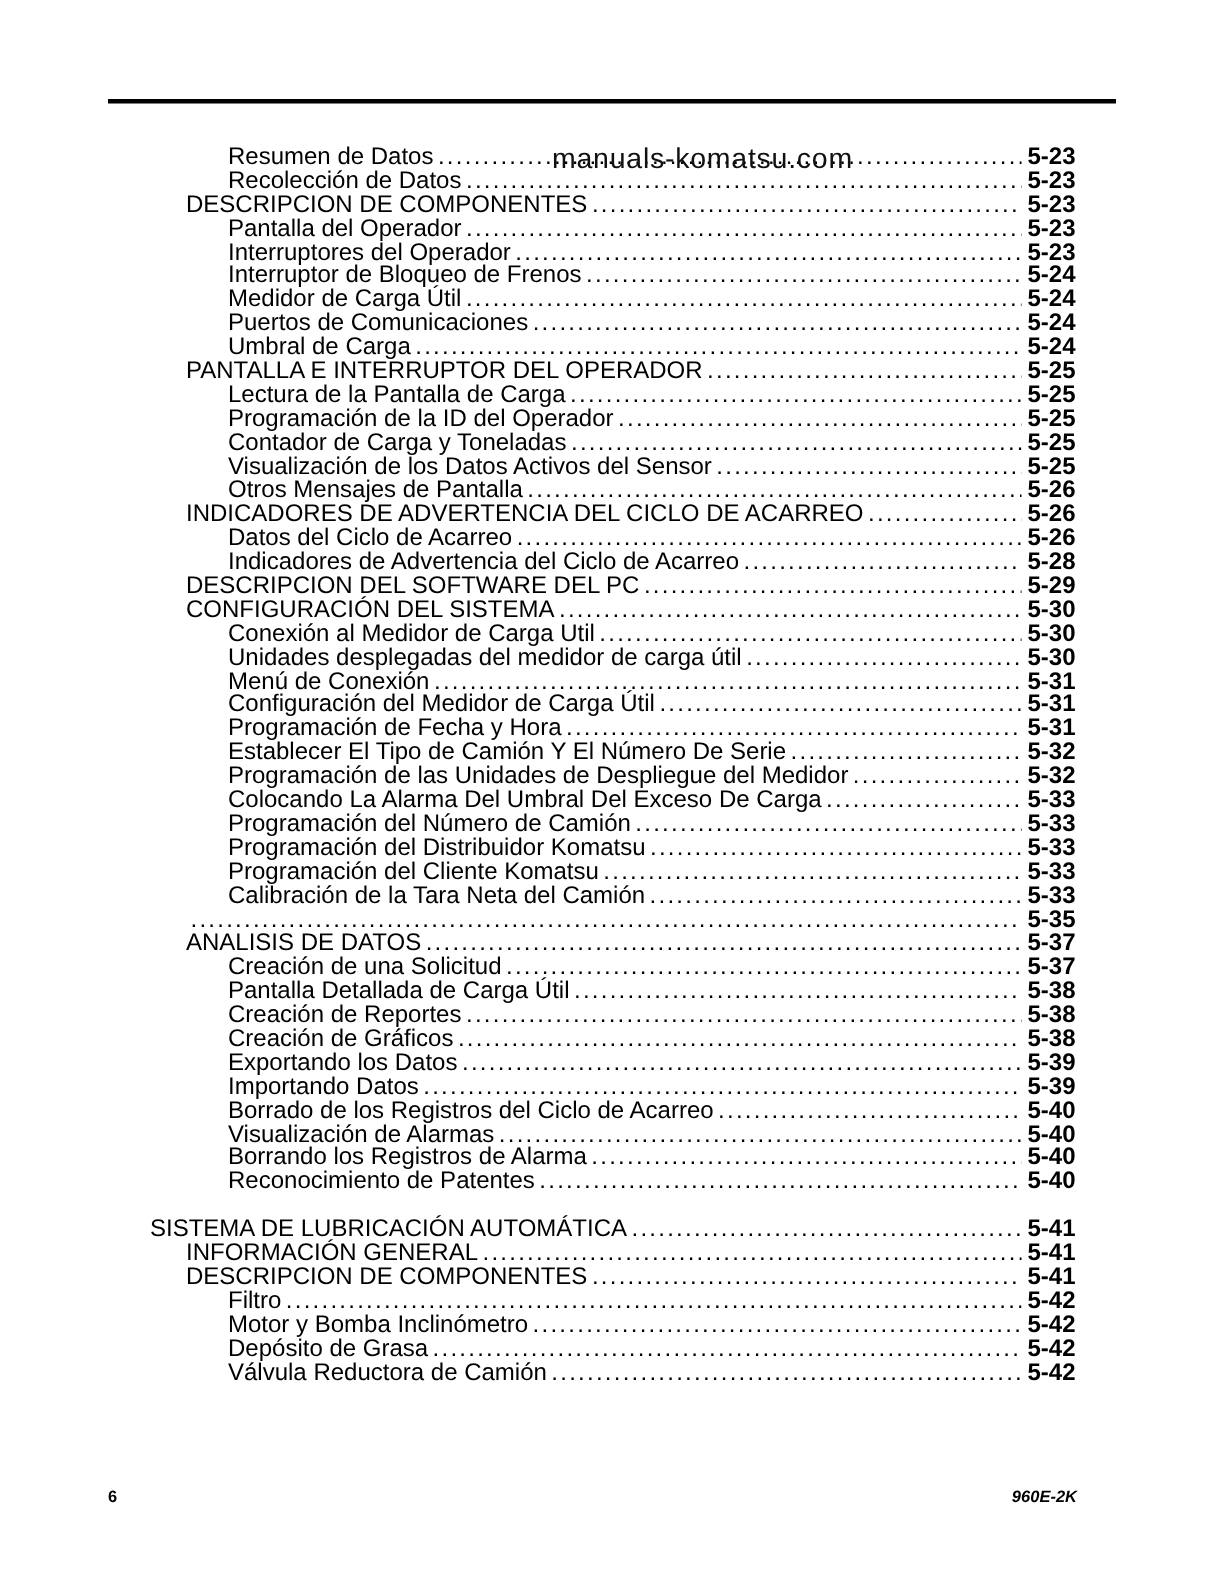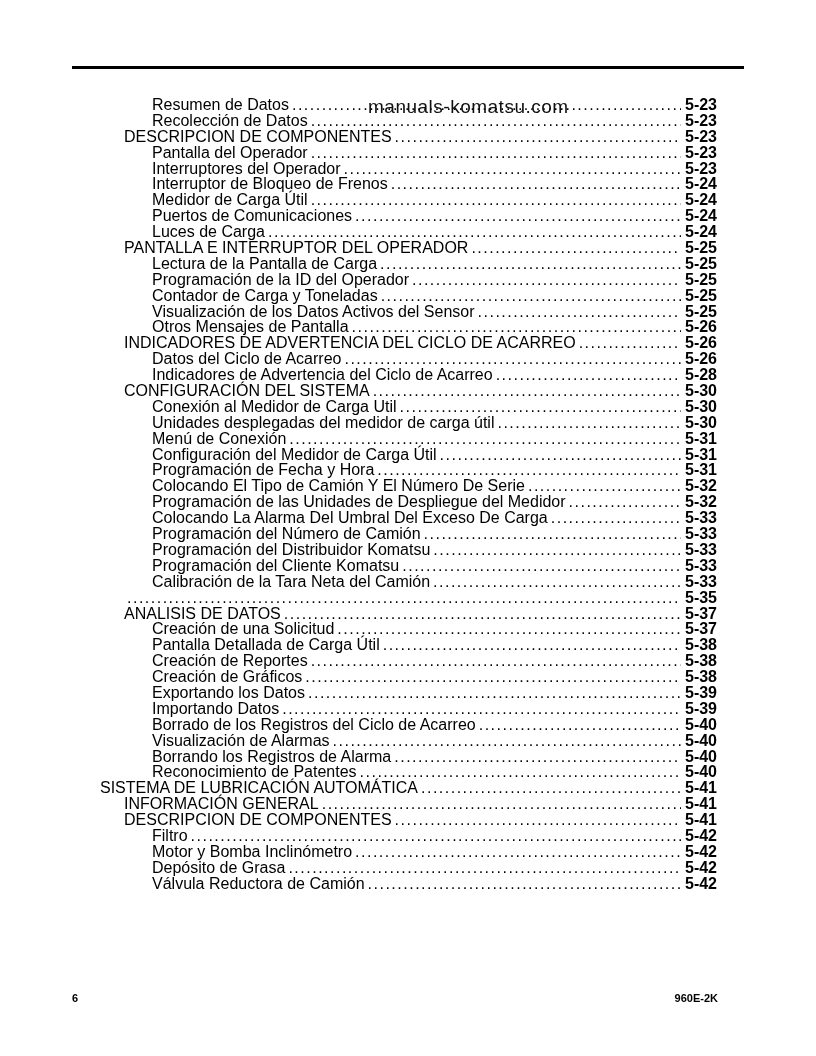--- a/index.html
+++ b/index.html
@@ -33,21 +33,21 @@
   }
   .toc-row {
     display: flex;
     align-items: baseline;
     height: 15.9px;
     line-height: 15.9px;
     font-size: 16px;
     padding-right: 26px;
     white-space: nowrap;
   }
-  .toc-row.indent-0 { padding-left: 28px; }
+  .toc-row.indent-0 { padding-left: 28px; margin-top: 16px; }
   .toc-row.indent-1 { padding-left: 52px; }
   .toc-row.indent-2 { padding-left: 80px; }
   .toc-label {
     flex: 0 0 auto;
     white-space: nowrap;
   }
   .toc-dots {
     flex: 1 1 auto;
     overflow: hidden;
     white-space: nowrap;
@@ -79,20 +79,21 @@
     left: 72px;
     top: 992px;
     width: 672px;
     display: flex;
     justify-content: space-between;
     font-size: 11px;
     font-weight: bold;
   }
   .footer .doc-code {
     padding-right: 26px;
+    font-style: italic;
   }
 </style>
 </head>
 <body>
 
 <div class="page">
   <div class="top-rule"></div>
 
   <div class="watermark">manuals-komatsu.com</div>
 
@@ -131,21 +132,21 @@
         <span class="toc-label">Medidor de Carga Útil</span>
         <span class="toc-dots"></span>
         <span class="toc-page">5-24</span>
       </div>
       <div class="toc-row indent-2">
         <span class="toc-label">Puertos de Comunicaciones</span>
         <span class="toc-dots"></span>
         <span class="toc-page">5-24</span>
       </div>
       <div class="toc-row indent-2">
-        <span class="toc-label">Luces de Carga</span>
+        <span class="toc-label">Umbral de Carga</span>
         <span class="toc-dots"></span>
         <span class="toc-page">5-24</span>
       </div>
       <div class="toc-row indent-1">
         <span class="toc-label">PANTALLA E INTERRUPTOR DEL OPERADOR</span>
         <span class="toc-dots"></span>
         <span class="toc-page">5-25</span>
       </div>
       <div class="toc-row indent-2">
         <span class="toc-label">Lectura de la Pantalla de Carga</span>
@@ -181,20 +182,25 @@
         <span class="toc-label">Datos del Ciclo de Acarreo</span>
         <span class="toc-dots"></span>
         <span class="toc-page">5-26</span>
       </div>
       <div class="toc-row indent-2">
         <span class="toc-label">Indicadores de Advertencia del Ciclo de Acarreo</span>
         <span class="toc-dots"></span>
         <span class="toc-page">5-28</span>
       </div>
       <div class="toc-row indent-1">
+        <span class="toc-label">DESCRIPCION DEL SOFTWARE DEL PC</span>
+        <span class="toc-dots"></span>
+        <span class="toc-page">5-29</span>
+      </div>
+      <div class="toc-row indent-1">
         <span class="toc-label">CONFIGURACIÓN DEL SISTEMA</span>
         <span class="toc-dots"></span>
         <span class="toc-page">5-30</span>
       </div>
       <div class="toc-row indent-2">
         <span class="toc-label">Conexión al Medidor de Carga Util</span>
         <span class="toc-dots"></span>
         <span class="toc-page">5-30</span>
       </div>
       <div class="toc-row indent-2">
@@ -211,21 +217,21 @@
         <span class="toc-label">Configuración del Medidor de Carga Útil</span>
         <span class="toc-dots"></span>
         <span class="toc-page">5-31</span>
       </div>
       <div class="toc-row indent-2">
         <span class="toc-label">Programación de Fecha y Hora</span>
         <span class="toc-dots"></span>
         <span class="toc-page">5-31</span>
       </div>
       <div class="toc-row indent-2">
-        <span class="toc-label">Colocando El Tipo de Camión Y El Número De Serie</span>
+        <span class="toc-label">Establecer El Tipo de Camión Y El Número De Serie</span>
         <span class="toc-dots"></span>
         <span class="toc-page">5-32</span>
       </div>
       <div class="toc-row indent-2">
         <span class="toc-label">Programación de las Unidades de Despliegue del Medidor</span>
         <span class="toc-dots"></span>
         <span class="toc-page">5-32</span>
       </div>
       <div class="toc-row indent-2">
         <span class="toc-label">Colocando La Alarma Del Umbral Del Exceso De Carga</span>

